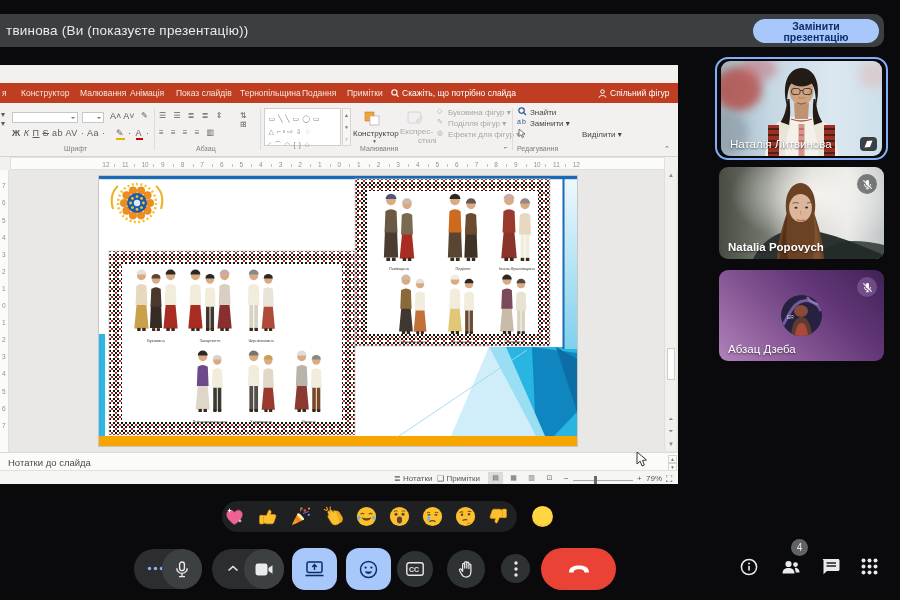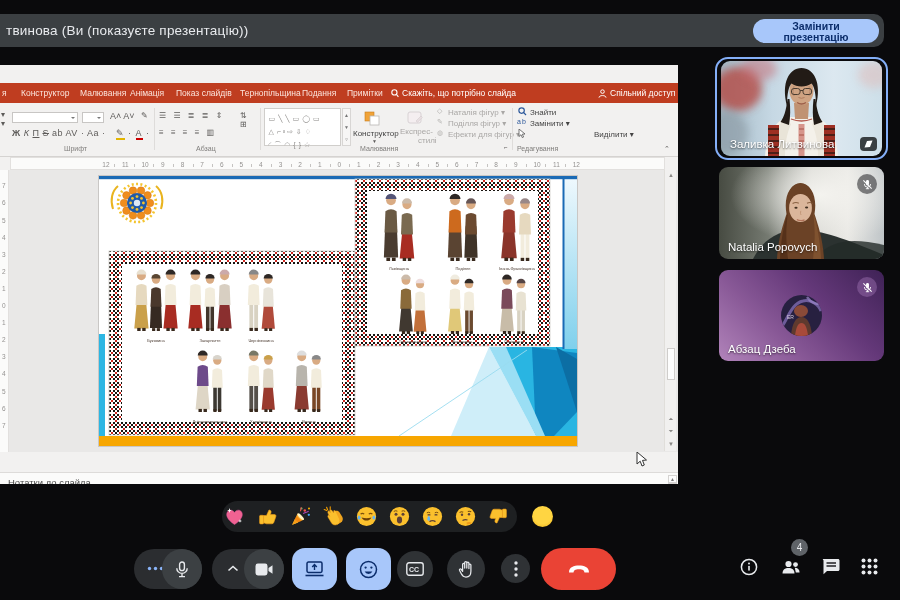--- a/index.html
+++ b/index.html
@@ -44,21 +44,21 @@
   
   #editor { left:0; top:105px; width:678px; height:282px; background:#e9e8e7; }
   #slide { position:absolute; left:99px; top:6px; width:478px; height:270px; background:#fff; box-shadow:0 0 0 1px #c9c7c5; }
 
   
   #vscroll { position:absolute; left:664px; top:105px; width:12px; height:281px; background:#f1f0ef; border-left:1px solid #e0deda; }
   .scr-arrow { position:absolute; left:1px; width:10px; text-align:center; font-size:6px; color:#8a8886; }
   #scr-thumb { position:absolute; left:2px; top:178px; width:8px; height:32px; background:#fdfdfd; border:1px solid #cfcdcb; }
 
   
-  #notes-bar { left:0; top:387px; width:678px; height:18px; background:#fbfbfa; border-top:1px solid #dddbd9;margin-top:20px; }
+  #notes-bar { left:0; top:387px; width:678px; height:18px; background:#fbfbfa; border-top:1px solid #dddbd9; }
   #notes-text { left:8px; top:4px; font-size:9.5px; color:#4a4a4a; }
   #status-bar { left:0; top:405px; width:678px; height:14px; background:#f6f5f4; border-top:1px solid #e3e1df; }
   .st-item { position:absolute; top:3px; font-size:8px; color:#5a5856; white-space:nowrap; }
   .view-btn { position:absolute; top:1px; width:15px; height:12px; font-size:7px; color:#6a6866; text-align:center; line-height:12px; }
   .spin-btn { position:absolute; left:668px; width:9px; height:8px; background:#fdfdfd; border:1px solid #d5d3d1; font-size:5px; color:#777; text-align:center; line-height:7px; }
 
   
   .region-label { position:absolute; font-size:4px; color:#4a3a30; text-align:center; transform:translateX(-50%); white-space:nowrap; }
 
   
@@ -106,21 +106,21 @@
     <span class="tab" style="left:347px;">Примітки</span>
     <svg class="abs" style="left:391px; top:6px;" width="8" height="9" viewBox="0 0 8 9">
         <circle cx="3.4" cy="3.4" r="2.6" fill="none" stroke="#fff" stroke-width="1.1"></circle>
         <line x1="5.4" y1="5.4" x2="7.4" y2="7.8" stroke="#fff" stroke-width="1.1"></line>
       </svg>
     <span class="tab" style="left:402px; color:#fff;">Скажіть, що потрібно слайда</span>
     <svg class="abs" style="left:598px; top:6px;" width="9" height="9" viewBox="0 0 9 9">
         <circle cx="4.5" cy="2.6" r="1.8" fill="none" stroke="#fff" stroke-width="1"></circle>
         <path d="M1 8.6 C1 5.9 8 5.9 8 8.6" fill="none" stroke="#fff" stroke-width="1"></path>
       </svg>
-    <span class="tab" style="left:610px; color:#fff;">Спільний доступ</span>
+    <span class="tab" style="left:610px; color:#fff;">Спільний фігур</span>
   </div>
 
   <div id="ribbon" class="abs">
 
     <div class="rib-ico" style="left:1px; top:7px;">▾<br>▾</div>
 
     <div class="combo" style="left:12px; top:9px; width:66px;"></div>
     <div class="combo" style="left:82px; top:9px; width:22px;"></div>
     <div class="rib-ico" style="left:110px; top:8px; letter-spacing:0; font-size:9px;"><span>A˄</span> <span>A˅</span></div>
     <div class="rib-ico" style="left:141px; top:8px; letter-spacing:0;">✎</div>
@@ -150,40 +150,40 @@
     <div class="rib-ico" style="left:372px; top:35px; font-size:5px;">▼</div>
 
     <svg class="abs" style="left:406px; top:6px;" width="18" height="18" viewBox="0 0 18 18">
         <rect x="2" y="3" width="13" height="11" rx="2" fill="#f4eef0" stroke="#d8d2d4"></rect>
         <path d="M10 12 L15 7 L16.4 8.4 L11.5 13.3 Z" fill="#e8dfe2" stroke="#cfc6c9" stroke-width=".5"></path>
       </svg>
     <div class="rib-txt-gray" style="left:400px; top:24px;">Експрес-</div>
     <div class="rib-txt-gray" style="left:406px; top:33px;margin-left:12px;">стилі</div>
 
     <div class="rib-ico" style="left:437px; top:4px; font-size:7px; color:#b5b3b1;">◇</div>
-    <div class="rib-txt-gray" style="left:448px; top:5px;"><span>Наталія фігур</span> ▾</div>
+    <div class="rib-txt-gray" style="left:448px; top:5px;"><span>Буковина фігур</span> ▾</div>
     <div class="rib-ico" style="left:437px; top:15px; font-size:7px; color:#b5b3b1;">✎</div>
     <div class="rib-txt-gray" style="left:448px; top:16px;"><span>Поділля фігур</span> ▾</div>
     <div class="rib-ico" style="left:437px; top:26px; font-size:7px; color:#b5b3b1;">◍</div>
     <div class="rib-txt-gray" style="left:448px; top:27px;"><span>Ефекти для фігур</span> ▾</div>
     <div class="grp-label" style="left:360px; top:42px;">Малювання</div>
     <div class="rib-ico" style="left:504px; top:41px; font-size:6px;">⌐</div>
     <div class="rib-sep" style="left:512px;"></div>
 
     <svg class="abs" style="left:518px; top:4px;" width="9" height="9" viewBox="0 0 9 9">
         <circle cx="3.6" cy="3.6" r="2.7" fill="none" stroke="#2b579a" stroke-width="1.2"></circle>
         <line x1="5.7" y1="5.7" x2="8" y2="8" stroke="#2b579a" stroke-width="1.2"></line>
       </svg>
     <div class="rib-txt" style="left:530px; top:5px;">Знайти</div>
     <div class="rib-ico" style="left:517px; top:15px; font-size:7px; color:#2b579a;">ab</div>
     <div class="rib-txt" style="left:530px; top:16px;"><span>Замінити</span> ▾</div>
     <svg class="abs" style="left:518px; top:26px;" width="8" height="9" viewBox="0 0 8 9">
         <path d="M1 0 L1 7.5 L3 5.7 L4.3 8.6 L5.6 8 L4.3 5.2 L7 5 Z" fill="#fff" stroke="#555" stroke-width=".8"></path>
       </svg>
-    <div class="rib-txt" style="left:554px; top:27px;padding-left:40px;"><span>Виділити</span> ▾</div>
+    <div class="rib-txt" style="left:542px; top:27px;padding-left:40px;"><span>Виділити</span> ▾</div>
     <div class="grp-label" style="left:517px; top:42px;">Редагування</div>
 
     <div class="rib-ico" style="left:664px; top:42px; font-size:7px;">⌃</div>
   </div>
 
   <div id="ruler" class="abs">
       <span class="rul-num" style="left: 91.3px;">12</span>
       <span class="rul-tick" style="left: 103.1px;"></span>
       <span class="rul-num" style="left: 110.9px;">11</span>
       <span class="rul-tick" style="left: 122.7px;"></span>
@@ -525,20 +525,34 @@
     <div class="scr-arrow" style="top:258px;">⏷</div>
     <div class="scr-arrow" style="top:271px;">▼</div>
   </div>
 
   <div id="notes-bar" class="abs">
     <div id="notes-text" class="abs">Нотатки до слайда</div>
     <div class="spin-btn" style="top:2px;">▲</div>
     <div class="spin-btn" style="top:10px;">▼</div>
   </div>
 
+  <div id="status-bar" class="abs">
+    <div class="st-item" style="left:394px;">≣ <span>Нотатки</span></div>
+    <div class="st-item" style="left:437px;">❑ <span>Примітки</span></div>
+    <div class="view-btn" style="left:488px; background:#dddbd9;">▤</div>
+    <div class="view-btn" style="left:506px;">▦</div>
+    <div class="view-btn" style="left:524px;">▥</div>
+    <div class="view-btn" style="left:542px;">⊡</div>
+    <div class="st-item" style="left:564px;">−</div>
+    <div class="abs" style="left:573px; top:9px; width:60px; height:1px; background:#adabab;"></div>
+    <div class="abs" style="left:594px; top:5px; width:3px; height:9px; background:#6a6866;"></div>
+    <div class="st-item" style="left:637px;">+</div>
+    <div class="st-item" style="left:646px;">79%</div>
+    <div class="st-item" style="left:666px; font-size:9px;">⛶</div>
+  </div>
 
   <svg class="abs" style="left:636px; top:387px;" width="12" height="16" viewBox="0 0 12 16">
     <path d="M1 0 L1 12 L4.2 9.2 L6 14 L8.3 13 L6.5 8.4 L10.5 8 Z" fill="#fff" stroke="#333" stroke-width="1"></path>
   </svg>
 </div>
 
 <div id="tile-1-ring" class="abs"></div>
 <div class="tile" style="top:61px; height:95px; left:721px; width:161px;">
   <svg width="161" height="95" viewBox="0 0 161 95" preserveAspectRatio="none">
     <defs>
@@ -576,29 +590,29 @@
     <rect x="70.5" y="27.5" width="8.6" height="6" rx="2.4" fill="none" stroke="#4a3c30" stroke-width="1"></rect>
     <rect x="82" y="27.5" width="8.6" height="6" rx="2.4" fill="none" stroke="#4a3c30" stroke-width="1"></rect>
     <line x1="79.1" y1="29.5" x2="82" y2="29.5" stroke="#4a3c30" stroke-width="1"></line>
     <path d="M76 41.5 q4.5 3 9 0" stroke="#9c5f48" stroke-width="1.4" fill="none"></path>
     <path d="M77.5 36.5 q3 1.6 6 0" stroke="#b07c5e" stroke-width="1" fill="none"></path>
 
     <path d="M66 45 C60 22 68 7 80.5 7 C93 7 101 22 95 45 C95 32 93 25 90.5 22.5 C85 26.5 76 26.5 70.5 22.5 C68 25 66 32 66 45 Z" fill="#221b16"></path>
     <path d="M66.5 38 C65 50 63 56 59.5 61 L68 64 C69.5 56 69.5 47 68.5 38 Z" fill="#221b16"></path>
     <path d="M94.5 38 C96 50 98 56 101.5 61 L93 64 C91.5 56 91.5 47 92.5 38 Z" fill="#221b16"></path>
   </svg>
-  <span class="tile-name">Заливка Литвинова</span>
+  <span class="tile-name">Наталія Литвинова</span>
   <div class="abs" style="right:5px; bottom:5px; width:17px; height:14px; border-radius:4px; background:rgba(20,22,24,.8); display:flex; align-items:center; justify-content:center;">
     <svg width="9" height="8" viewBox="0 0 9 8">
         <path d="M0.5 7.5 L3 1 L8.5 0.5 L6 7 Z" fill="#fff"></path>
       </svg>
   </div>
 </div>
 
-<div class="tile" style="top:167px; height:92px;">
+<div class="tile" style="top:167px; height:92px;font-weight:bold;">
   <svg width="165" height="92" viewBox="0 0 165 92" preserveAspectRatio="none">
     <defs>
       <linearGradient id="t2bg" x1="0" y1="0" x2="1" y2="0">
         <stop offset="0" stop-color="#474b42"></stop>
           <stop offset=".3" stop-color="#757a71"></stop>
           <stop offset=".56" stop-color="#d4d4cf"></stop>
           <stop offset=".78" stop-color="#e9e8e4"></stop>
           <stop offset="1" stop-color="#bfc5c8"></stop>
       </linearGradient>
       <radialGradient id="t2glow" cx=".62" cy=".3" r=".55">

